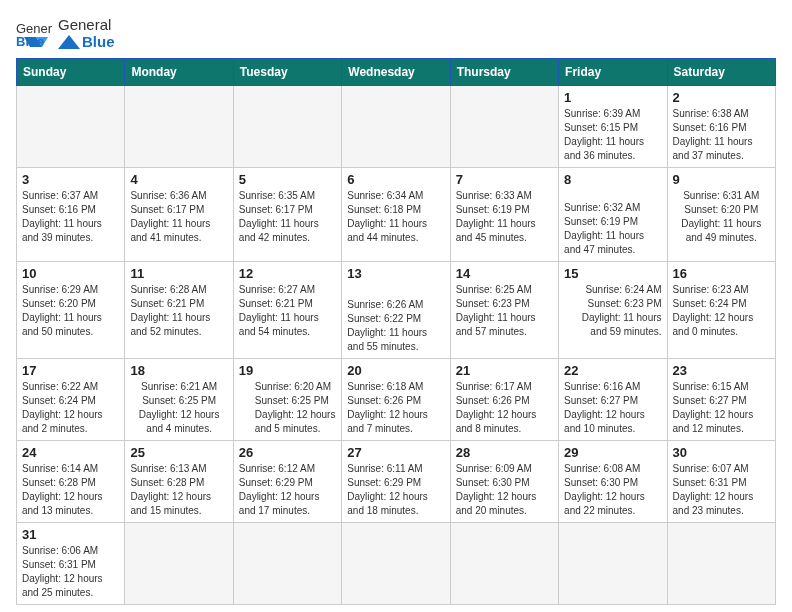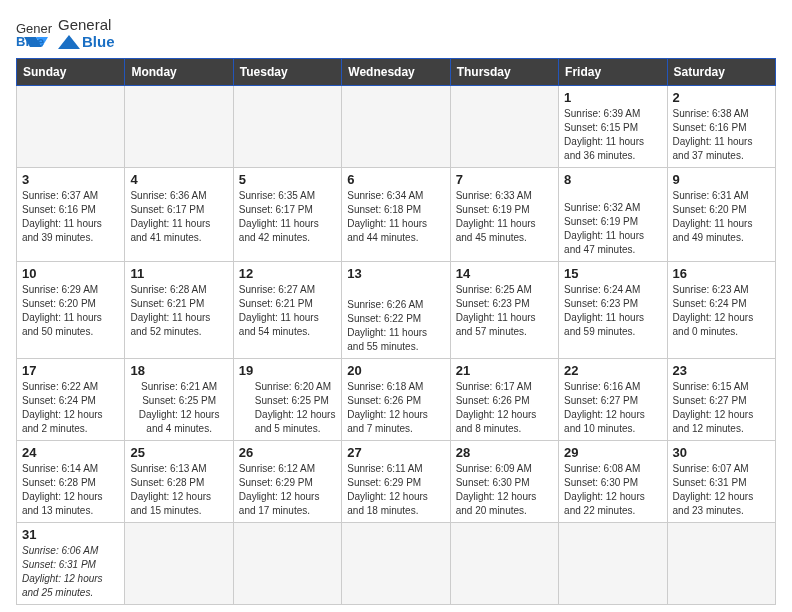--- a/index.html
+++ b/index.html
@@ -36,21 +36,21 @@
     .location-title {
       font-size: 15px;
       color: #444;
     }
     .calendar {
       width: 100%;
       border-collapse: collapse;
       border: 1px solid #ccc;
     }
     .calendar th {
-      background-color: #404040;
+      background-color: #0f766e;
       color: #fff;
       font-size: 12px;
       font-weight: bold;
       text-align: left;
       padding: 6px 6px;
       border: 1px solid #2255bb;
     }
     .calendar td {
       border: 1px solid #ccc;
       vertical-align: top;
@@ -173,21 +173,21 @@
 Daylight: 11 hours and 45 minutes.</div>
         </td>
         <td>
           <div class="day-number">8</div>
           <div class="day-info" style="white-space: pre-line; margin-top: 14px;">Sunrise: 6:32 AM
 Sunset: 6:19 PM
 Daylight: 11 hours and 47 minutes.</div>
         </td>
         <td>
           <div class="day-number">9</div>
-          <div class="day-info" style="white-space: pre-line;">Sunrise: 6:31 AM
+          <div class="day-info" style="white-space: pre-line; text-align: center;">Sunrise: 6:31 AM
 Sunset: 6:20 PM
 Daylight: 11 hours and 49 minutes.</div>
         </td>
       </tr>
       <tr>
         <td>
           <div class="day-number">10</div>
           <div class="day-info" style="white-space: pre-line;">Sunrise: 6:29 AM
 Sunset: 6:20 PM
 Daylight: 11 hours and 50 minutes.</div>
@@ -211,21 +211,21 @@
 Daylight: 11 hours and 55 minutes.</div>
         </td>
         <td>
           <div class="day-number">14</div>
           <div class="day-info" style="white-space: pre-line;">Sunrise: 6:25 AM
 Sunset: 6:23 PM
 Daylight: 11 hours and 57 minutes.</div>
         </td>
         <td>
           <div class="day-number">15</div>
-          <div class="day-info" style="white-space: pre-line;">Sunrise: 6:24 AM
+          <div class="day-info" style="white-space: pre-line; text-align: right;">Sunrise: 6:24 AM
 Sunset: 6:23 PM
 Daylight: 11 hours and 59 minutes.</div>
         </td>
         <td>
           <div class="day-number">16</div>
           <div class="day-info" style="white-space: pre-line;">Sunrise: 6:23 AM
 Sunset: 6:24 PM
 Daylight: 12 hours and 0 minutes.</div>
         </td>
       </tr>
@@ -313,21 +313,21 @@
         <td>
           <div class="day-number">30</div>
           <div class="day-info" style="white-space: pre-line;">Sunrise: 6:07 AM
 Sunset: 6:31 PM
 Daylight: 12 hours and 23 minutes.</div>
         </td>
       </tr>
       <tr class="last-row">
         <td>
           <div class="day-number">31</div>
-          <div class="day-info" style="white-space: pre-line; font-style: italic;">Sunrise: 6:06 AM
+          <div class="day-info" style="white-space: pre-line;">Sunrise: 6:06 AM
 Sunset: 6:31 PM
 Daylight: 12 hours and 25 minutes.</div>
         </td>
         <td class="empty"></td>
         <td class="empty"></td>
         <td class="empty"></td>
         <td class="empty"></td>
         <td class="empty"></td>
         <td class="empty"></td>
       </tr>

